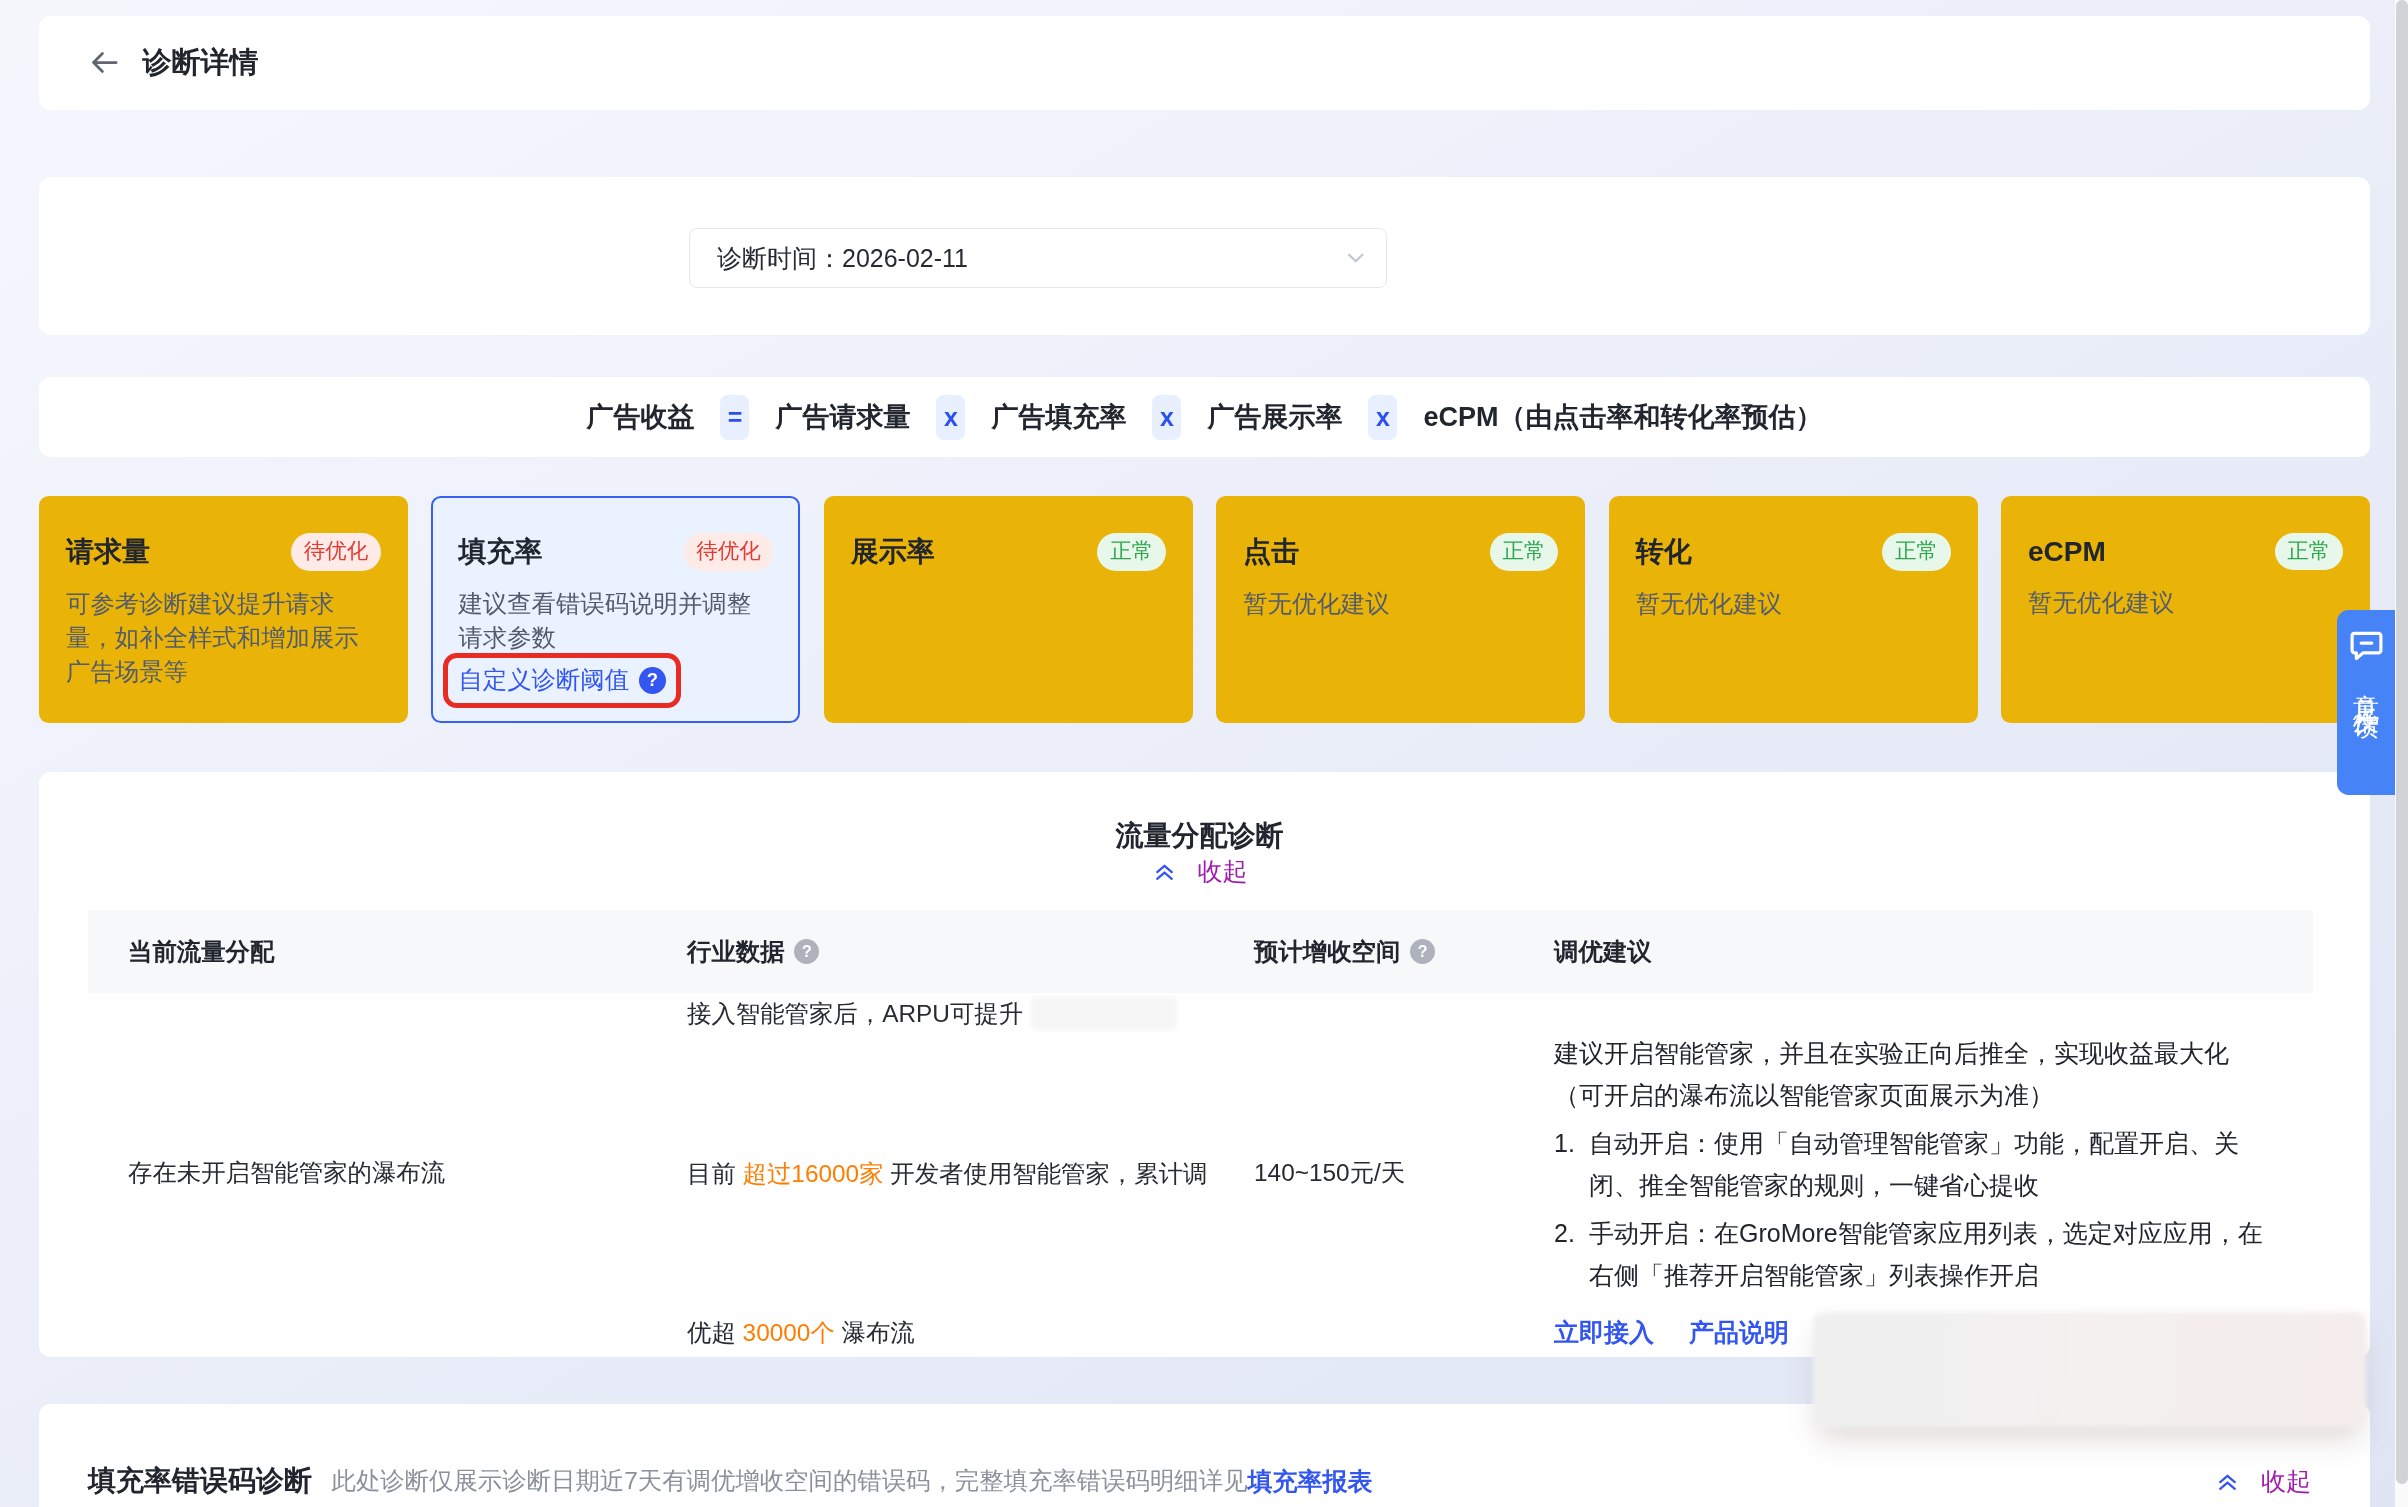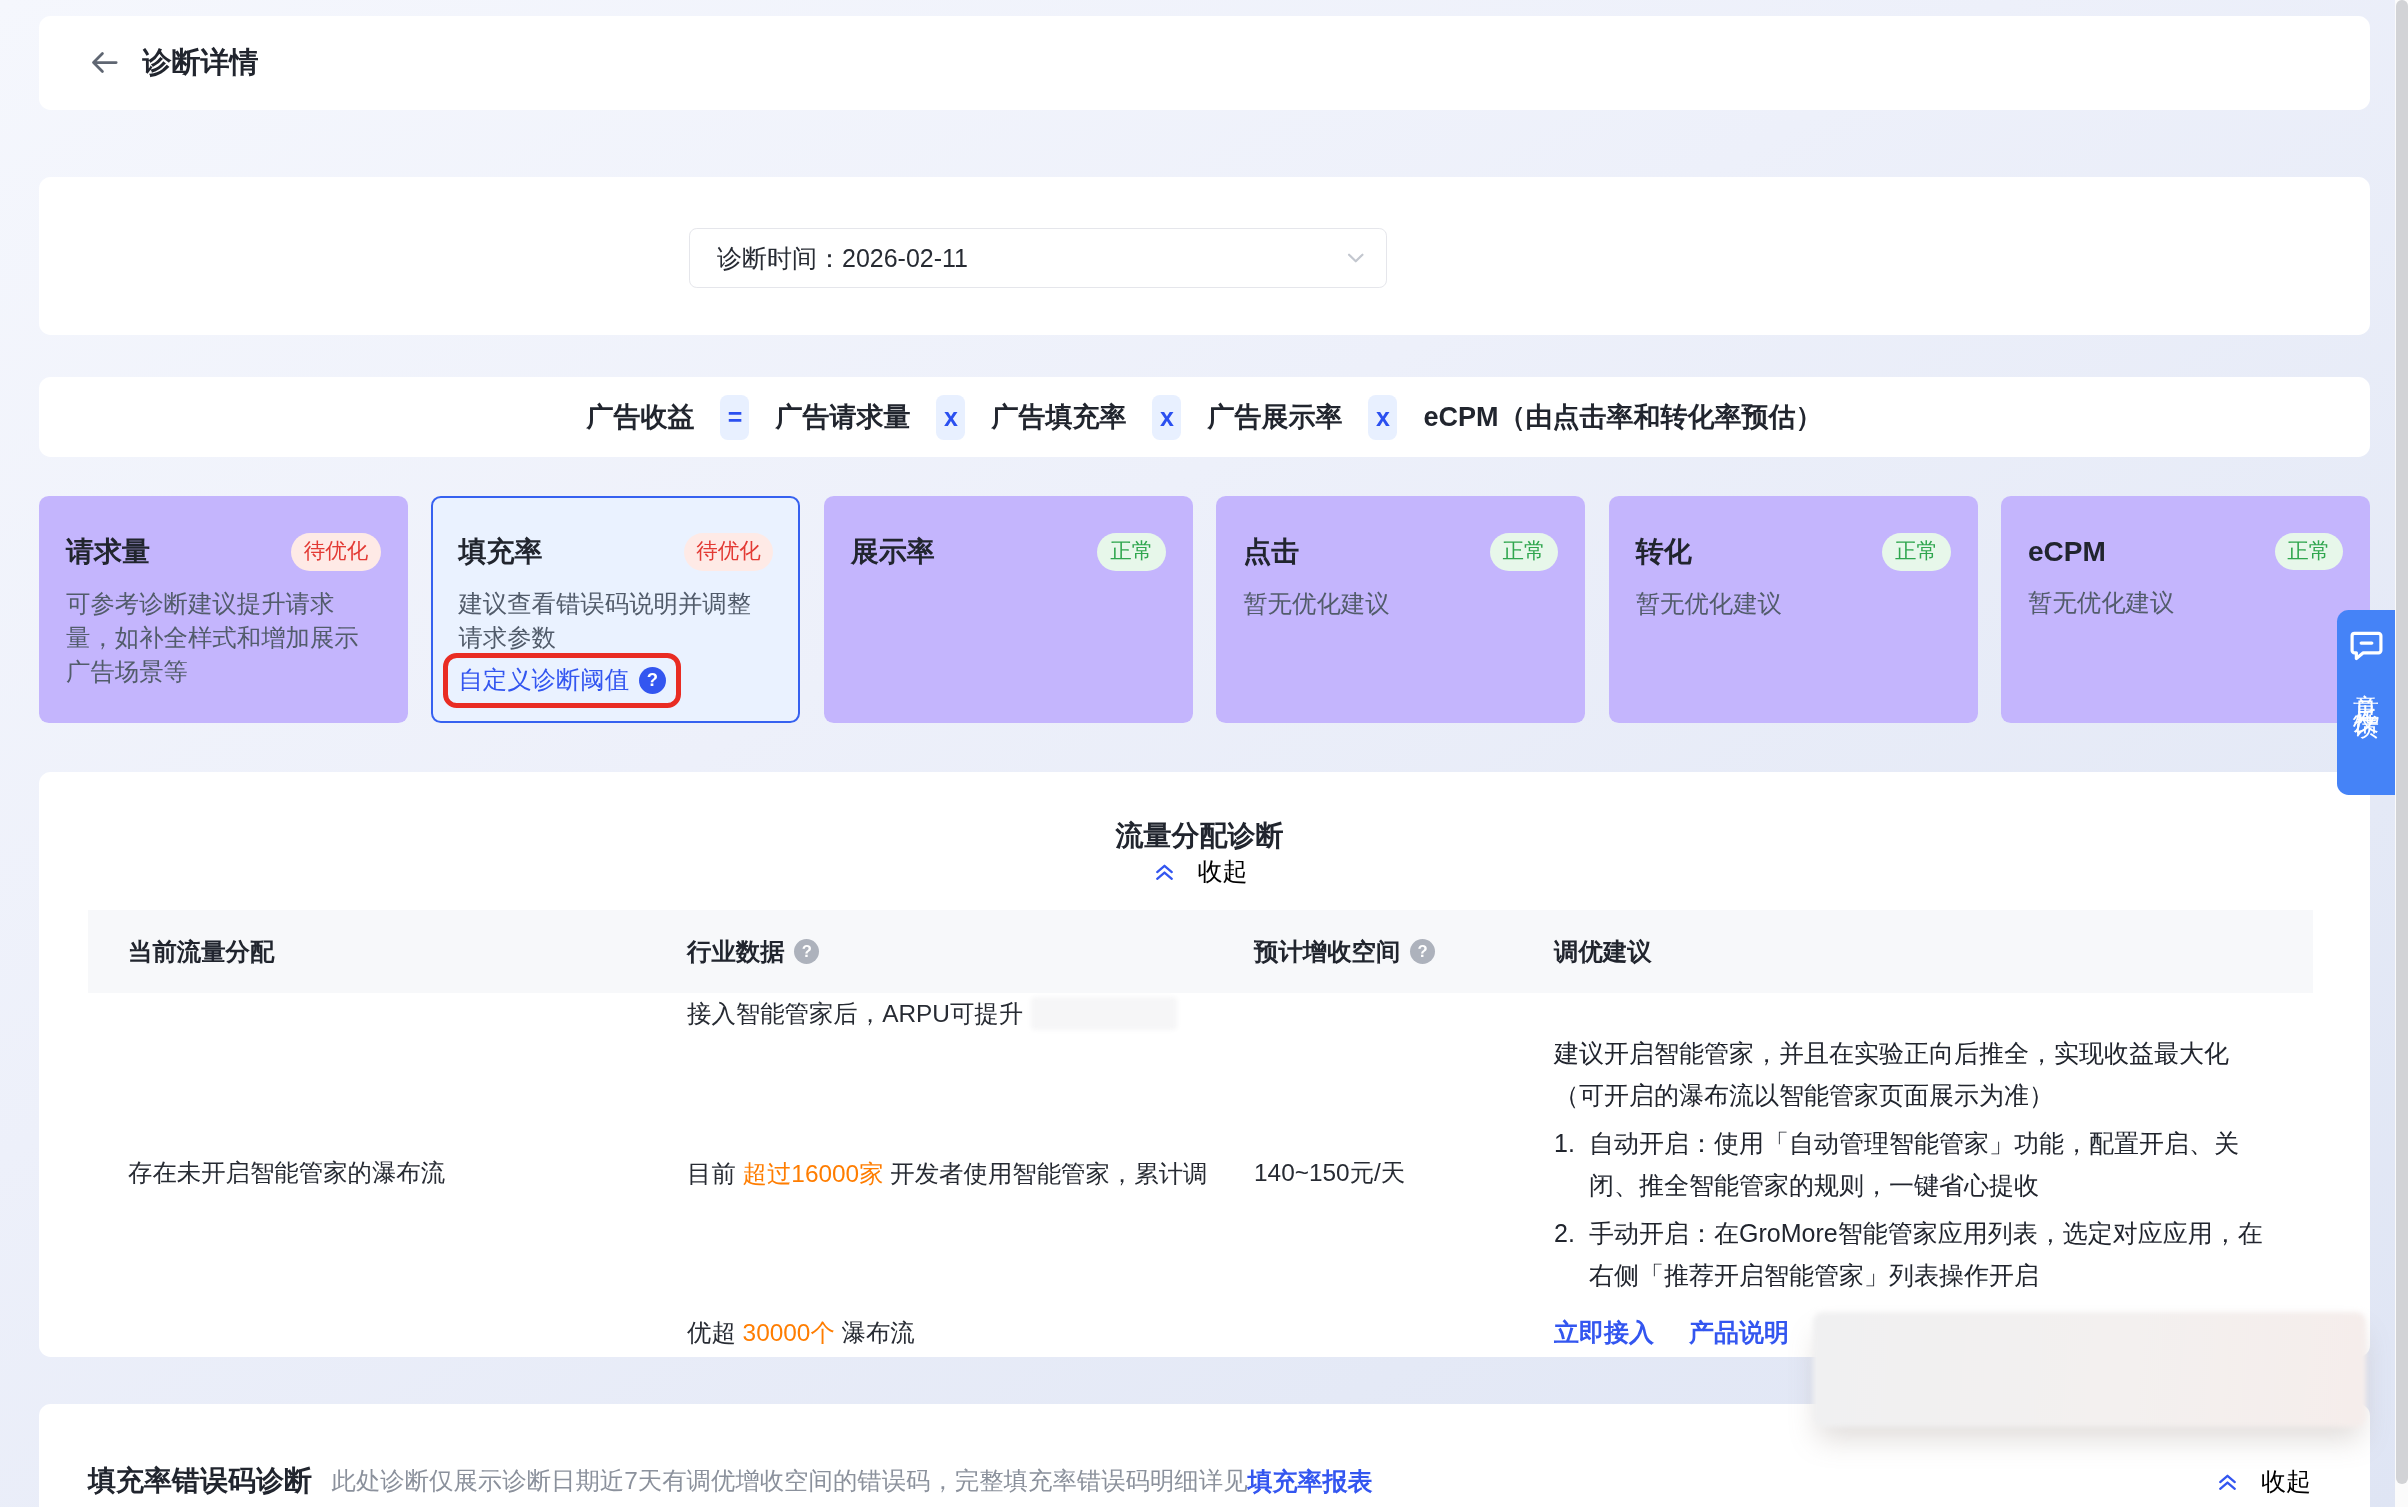--- a/index.html
+++ b/index.html
@@ -27,21 +27,21 @@
   .dd-redact { position:absolute; left:115px; top:2.9px; width:302px; height:62px; background:#f6f6f7; filter:blur(2px); border-radius:3.9px; }
 
   
   #card-formula { left:39px; top:377px; width:2331px; height:80px; display:flex; align-items:center; justify-content:center; gap:26px; }
   .f-term { font-size:27px; font-weight:bold; color:#21252e; }
   .f-op { min-width:29px; height:45px; padding:0 5.9px; background:#e8f0ff; color:#2b50f0; border-radius:7.8px;
           font-weight:bold; font-size:25px; display:flex; align-items:center; justify-content:center; }
 
   
   #metrics { position:absolute; left:39px; top:496px; width:2331px; height:227px; display:flex; gap:23.4px; }
-  .metric { flex:1; background:#c4b5fd; border-radius:9.8px; padding:37px 27px 0; position:relative; }
+  .metric { flex:1; background:#eab308; border-radius:9.8px; padding:37px 27px 0; position:relative; }
   .metric.selected { background:#eaf2ff; border:2px solid #3661f0; padding:35px 25px 0; }
   .m-head { display:flex; align-items:center; justify-content:space-between; }
   .m-title { font-size:28px; font-weight:bold; color:#21252e; }
   .badge { font-size:21.5px; padding:7.8px 12.7px; border-radius:974px; line-height:1; white-space:nowrap; }
   .badge.warn { color:#e33a34; background:#feeae6; }
   .badge.ok   { color:#2fa64e; background:#e7f7ea; }
   .m-desc { margin-top:15.6px; font-size:24.4px; line-height:34px; color:#525c6b; }
   .m-link-row { margin-top:9.8px; position:relative; display:inline-flex; align-items:center; gap:9.8px; }
   .m-link { color:#3356f0; font-size:24.4px; cursor:pointer; }
   .q-icon { width:27px; height:27px; border-radius:50%; color:#fff; display:flex; align-items:center; justify-content:center;
@@ -49,21 +49,21 @@
   .q-icon::after { content:"?"; }
   .q-icon.blue { background:#3356f0; }
   .q-icon.gray { background:#adb2bc; width:25px; height:25px; font-size:16.6px; }
   .red-ring { position:absolute; left:-15.6px; top:-11.7px; width:calc(100% + 31px); height:calc(100% + 23.4px);
               border:5.9px solid #e92c23; border-radius:13.7px; pointer-events:none; }
 
   
   #card-traffic { left:39px; top:772px; width:2331px; height:585px; overflow:hidden; }
   .sec-head { display:flex; align-items:center; justify-content:space-between; padding:45px 59px 0 49px;flex-direction:column; }
   .sec-title { font-size:28px; font-weight:bold; color:#21252e; }
-  .collapse { display:flex; align-items:center; gap:21px; color:#000000; font-size:25px; cursor:pointer; }
+  .collapse { display:flex; align-items:center; gap:21px; color:#a21caf; font-size:25px; cursor:pointer; }
   .tbl { position:absolute; left:49px; top:138px; width:2225px; }
   .tbl-head, .tbl-row { display:grid; grid-template-columns:559px 567px 300px 1fr; }
   .tbl-head { background:#f7f8fa; height:83px; align-items:center; font-weight:bold; font-size:24.4px; color:#21252e; }
   .tbl-head > div { padding-left:40px; display:flex; gap:9.8px; align-items:center; }
   .tbl-row { min-height:345px; font-size:24.4px; color:#272b33; }
   .cell-center { display:flex; align-items:center; padding-left:40px; }
   .cell-col { display:flex; flex-direction:column; justify-content:space-between; padding-left:40px; line-height:41px; }
   .hl { color:#ff7d00; }
   .inline-redact { display:inline-block; width:146px; height:33px; background:#f6f6f7; filter:blur(2px);
                    border-radius:3.9px; vertical-align:middle; margin-left:7.8px; transform:translateY(-2px); }

